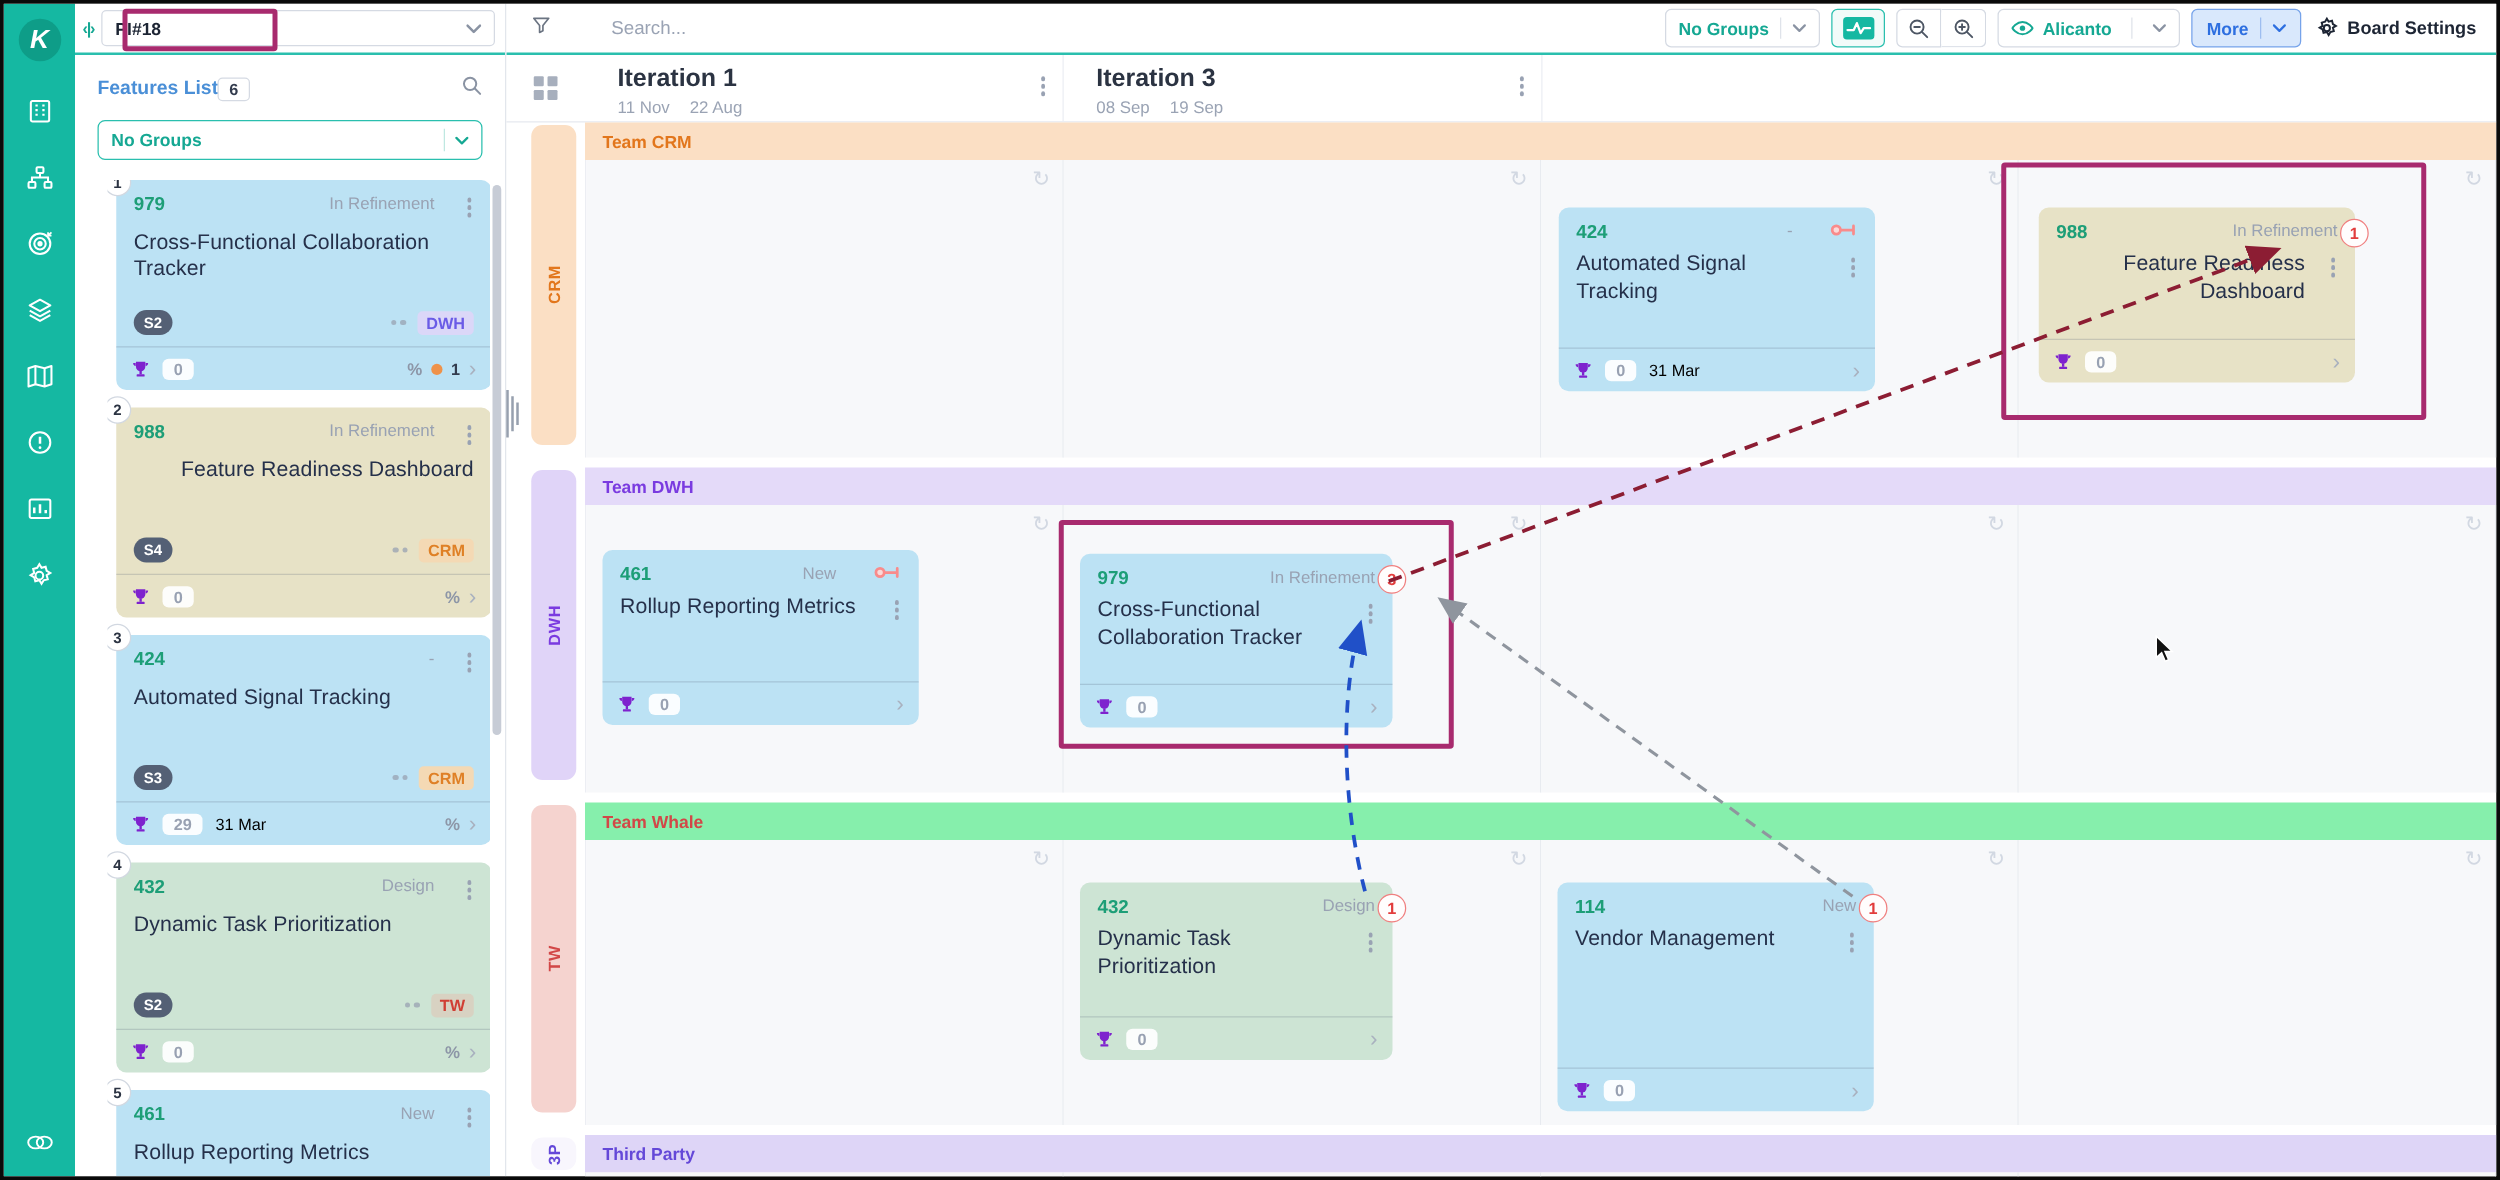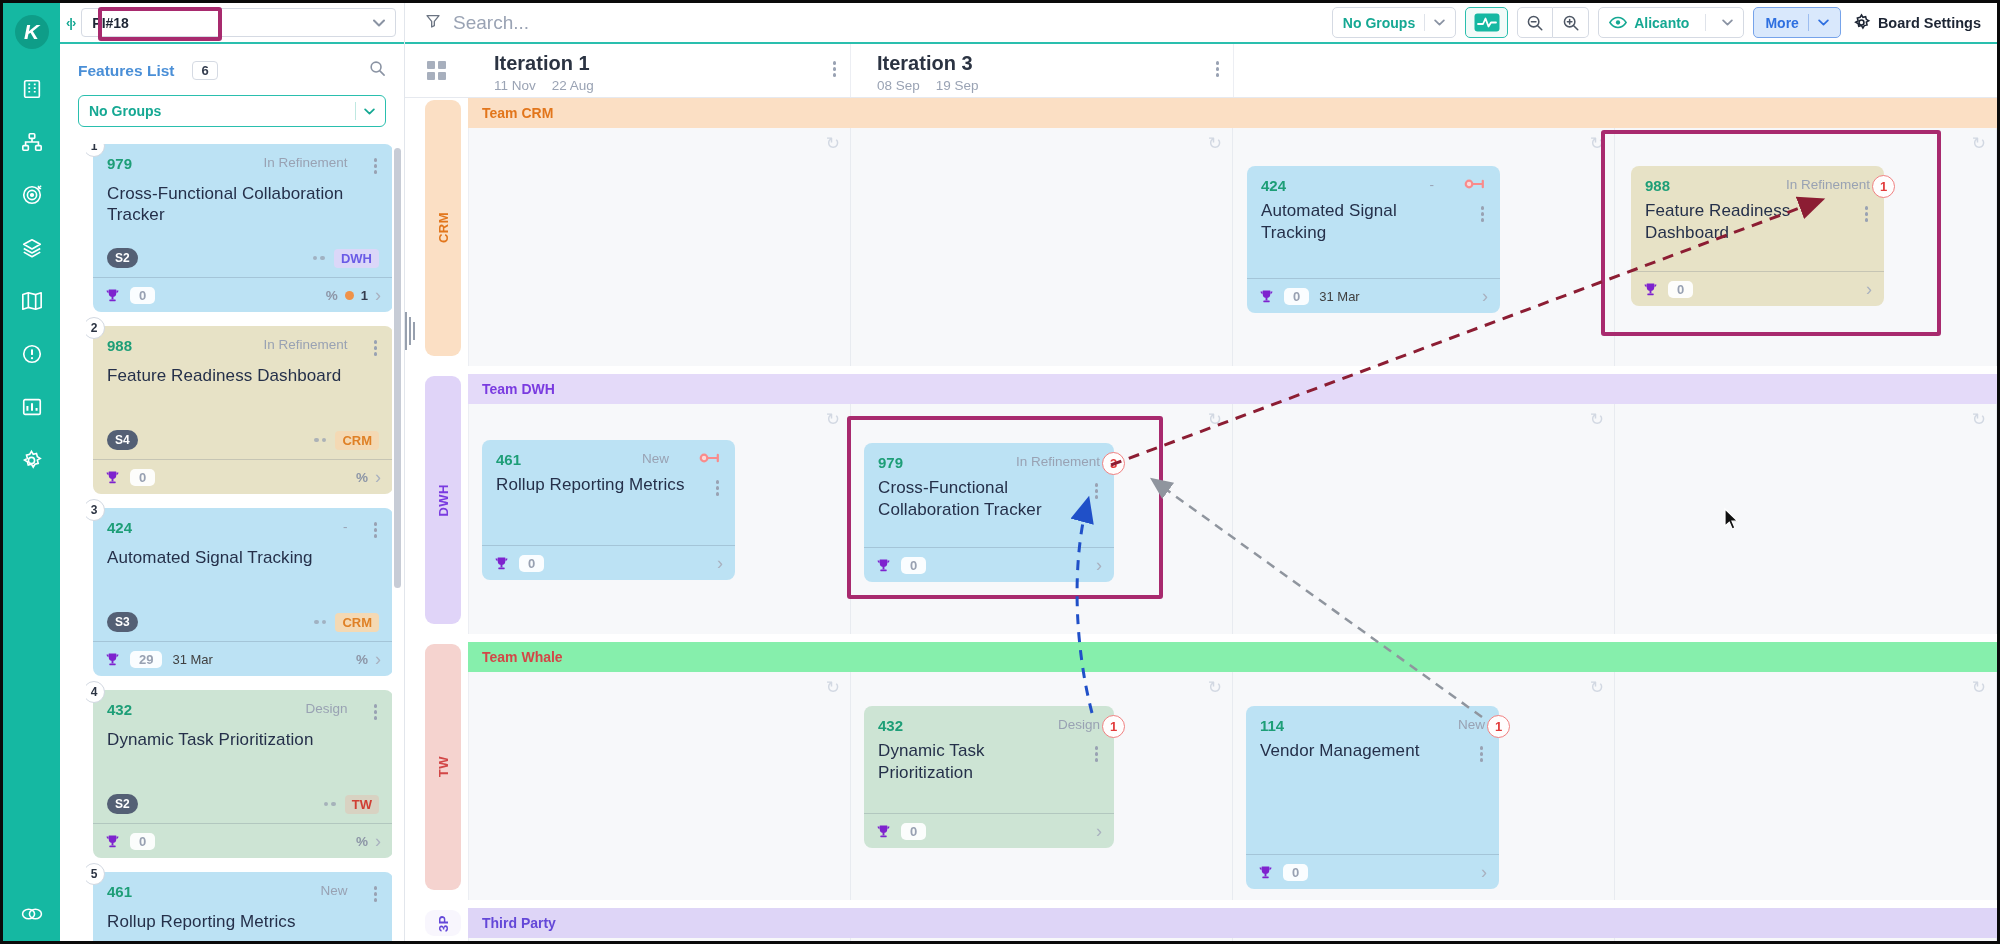--- a/index.html
+++ b/index.html
@@ -12,66 +12,66 @@
   .side-icon svg{display:block;}
   .logo-circle{width:34px;height:34px;border-radius:50%;background:#0e9d88;display:flex;align-items:center;justify-content:center;color:#fff;font-weight:bold;font-size:21px;font-style:italic;}
   .side-spacer{flex:1;}
 
   
   .features-panel{position:absolute;left:57px;top:0;bottom:0;width:345px;background:#fff;border-right:1px solid #e2e6ec;z-index:20;}
   .panel-topbar{height:41px;border-bottom:2px solid #2abfae;display:flex;align-items:center;padding:0 8px 0 6px;gap:6px;position:relative;background:#fff;}
   .collapse-ic{color:#15a893;font-weight:bold;font-size:13px;letter-spacing:-1px;cursor:pointer;}
   .pi-input{flex:1;height:29px;border:1px solid #d5dae3;border-radius:4px;display:flex;align-items:center;justify-content:space-between;padding:0 10px;font-size:14px;font-weight:bold;color:#1d2534;background:#fff;cursor:pointer;}
   .chev{stroke:#8a93a3;fill:none;stroke-width:2;stroke-linecap:round;stroke-linejoin:round;}
-  .features-header{display:flex;align-items:center;gap:18px;padding:16px 18px 12px;}
+  .features-header{display:flex;align-items:center;gap:0;padding:16px 18px 12px;}
   .features-title{color:#4a8fd7;font-weight:bold;font-size:15.5px;}
   .features-count{border:1px solid #d5dae3;border-radius:4px;padding:1px 8px;font-size:13px;font-weight:bold;color:#333c4e;background:#fff;}
   .panel-search{margin-left:auto;cursor:pointer;}
   .group-select{margin:2px 18px 14px;height:32px;border:1.5px solid #2abfae;border-radius:6px;display:flex;align-items:center;padding:0 10px;color:#15a893;font-weight:bold;font-size:14px;cursor:pointer;background:#fff;}
   .group-select .vline{margin-left:auto;width:1px;height:18px;background:#bfe8e1;margin-right:8px;}
   .feature-list{position:absolute;top:141px;bottom:0;left:26px;right:12px;display:flex;flex-direction:column;gap:14px;overflow:hidden;}
   .lcard{position:relative;width:300px;margin-left:7px;border-radius:8px;padding:11px 14px 0;height:168px;display:flex;flex-direction:column;flex:0 0 auto;cursor:pointer;}
   .c-blue{background:#bce2f4;}
-  .c-tan{background:#e7e2c6;}
+  .c-tan{background:#e7e2c6;text-align:right;}
   .c-green{background:#cde4d4;}
   .seq-badge{position:absolute;left:-10px;top:-9px;width:22px;height:22px;border-radius:50%;background:#fff;border:1px solid #d2d8e1;display:flex;align-items:center;justify-content:center;font-size:12px;font-weight:bold;color:#2b3342;z-index:2;}
   .card-head{display:flex;align-items:flex-start;gap:24px;}
   .cid{color:#1d9e77;font-weight:bold;font-size:15px;}
   .cstatus{margin-left:auto;color:#99a2b3;font-size:13.5px;}
   .kebab{display:flex;flex-direction:column;gap:2.5px;padding:3px 2px;cursor:pointer;}
   .kebab i{width:3.5px;height:3.5px;border-radius:50%;background:#99a2b3;display:block;}
   .ctitle{font-size:17px;color:#25304a;line-height:1.28;margin-top:6px;letter-spacing:.1px;}
   .tagrow{margin-top:auto;display:flex;align-items:center;padding-bottom:9px;}
   .s-pill{background:#546075;color:#fff;border-radius:12px;padding:3px 8px;font-size:12px;font-weight:bold;}
   .dots2{margin-left:auto;display:flex;gap:3px;margin-right:9px;}
   .dots2 i{width:4.5px;height:4.5px;border-radius:50%;background:#98a1b1;opacity:.75;}
   .team-tag{border-radius:4px;padding:2px 7px;font-size:13px;font-weight:bold;}
   .tt-purple{background:#dbd7f8;color:#6a5be6;}
   .tt-orange{background:#f4d9b4;color:#df8026;}
   .tt-red{background:#d8d2c2;color:#d03f34;}
   .cfooter{border-top:1px solid rgba(80,95,120,.22);margin:0 -14px;padding:0 12px;height:35px;display:flex;align-items:center;gap:10px;flex:0 0 auto;}
   .trophy{display:flex;align-items:center;}
   .zero-badge{background:rgba(255,255,255,.92);border-radius:5px;padding:1px 9px;font-size:13px;color:#98a1b2;font-weight:bold;}
-  .fdate{color:#404040;font-size:13px;}
+  .fdate{color:#000000;font-size:13px;}
   .f-right{margin-left:auto;display:flex;align-items:center;gap:7px;}
   .pct{color:#8d96a7;font-size:13.5px;font-weight:bold;}
   .odot{width:9px;height:9px;border-radius:50%;background:#ef9249;}
   .ocount{color:#333c4e;font-size:13px;font-weight:bold;}
   .fchev{color:#a9b1bf;font-size:18px;line-height:1;}
   .panel-scrollbar{position:absolute;right:3px;top:145px;width:7px;height:440px;border-radius:4px;background:#c7ccd6;}
   .grip{position:absolute;left:402px;top:306px;width:14px;height:44px;display:flex;gap:2px;align-items:center;z-index:25;}
   .grip i{width:2px;background:#97a0ae;display:block;}
   .grip i:nth-child(1){height:38px;}
   .grip i:nth-child(2){height:28px;}
   .grip i:nth-child(3){height:18px;}
 
   
   .board{position:absolute;left:402px;right:0;top:0;bottom:0;background:#fff;}
   .board-topbar{height:41px;border-bottom:2px solid #2abfae;display:flex;align-items:center;padding:0 14px 0 20px;gap:12px;background:#fff;position:relative;z-index:5;}
-  .search-text{color:#9aa3b4;font-size:19px;}
+  .search-text{color:#9aa3b4;font-size:15px;margin-left:36px;}
   .tb-right{margin-left:auto;display:flex;align-items:center;gap:9px;}
   .btn{height:31px;border:1px solid #d5dae3;border-radius:5px;background:#fff;display:flex;align-items:center;font-size:14px;font-weight:bold;cursor:pointer;}
   .btn .divv{width:1px;height:17px;background:#dfe3ea;margin:0 9px;}
   .teal-txt{color:#15a893;}
   .no-groups-btn{padding:0 10px;}
   .monitor-btn{width:43px;justify-content:center;border-color:#2abfae;background:#f2fbf9;}
   .zoom-pair{display:flex;}
   .zoom-pair .btn{width:36px;justify-content:center;}
   .zoom-pair .btn:first-child{border-radius:5px 0 0 5px;}
   .zoom-pair .btn:last-child{border-radius:0 5px 5px 0;border-left:none;}

